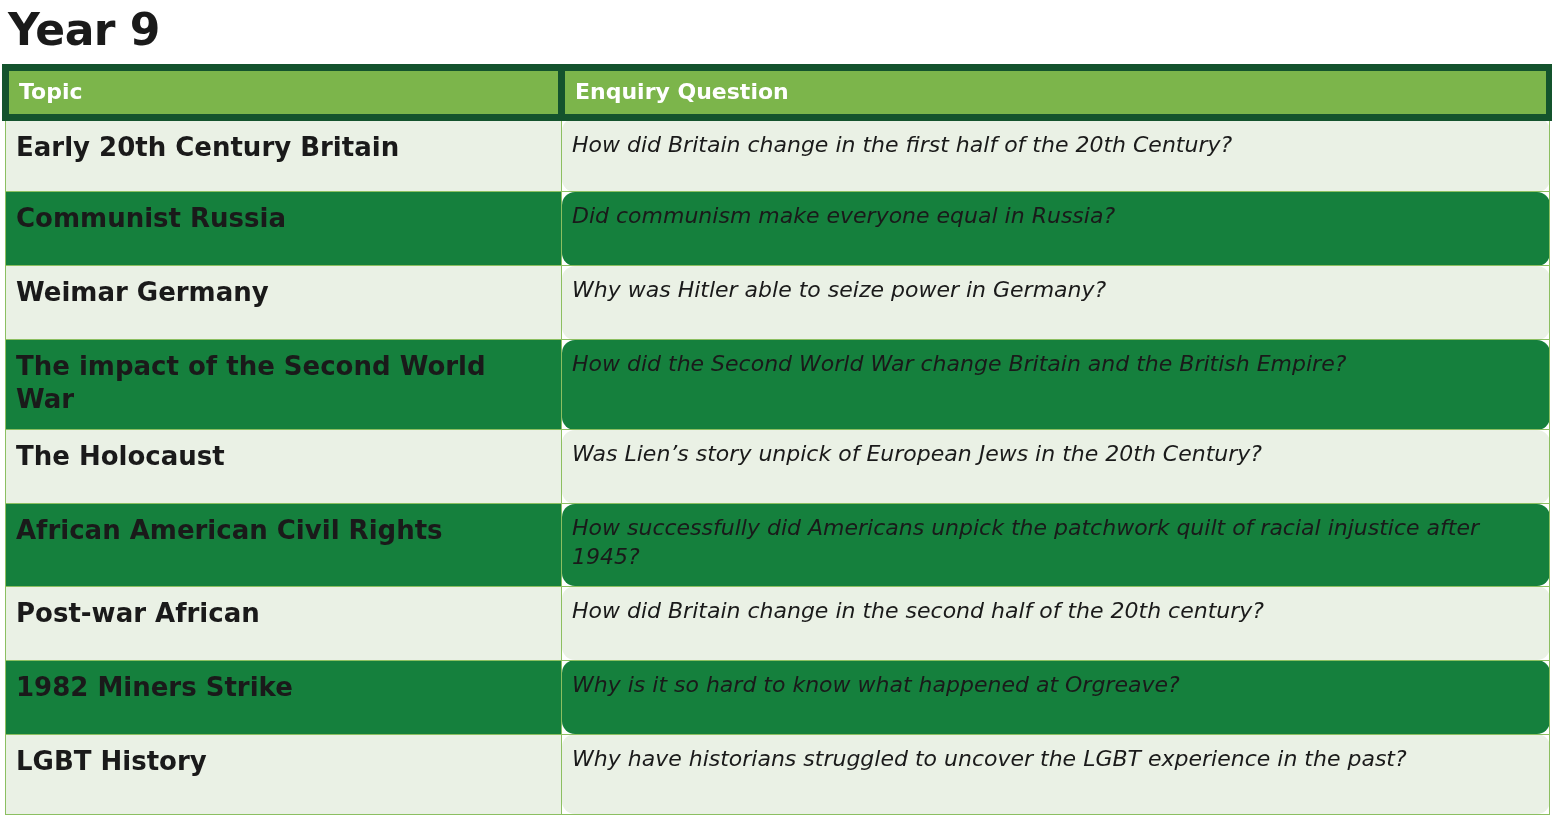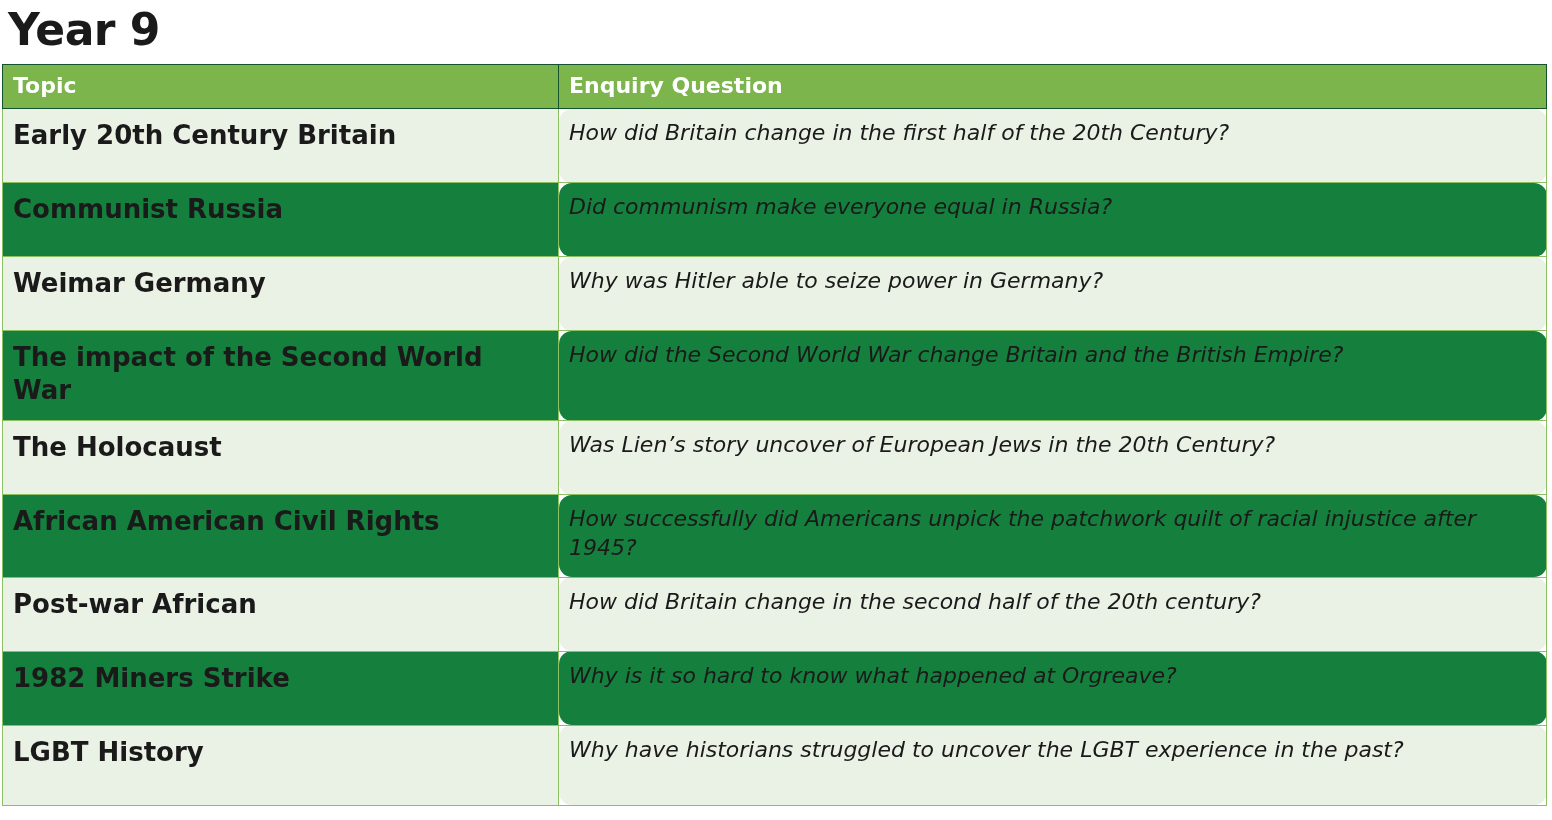--- a/index.html
+++ b/index.html
@@ -39,21 +39,21 @@
   .curriculum-table col.col-topic { width: 556px; }
   .curriculum-table col.col-question { width: 988px; }
 
   .curriculum-table thead th {
     background: #7cb54b;
     color: #ffffff;
     font-size: 22px;
     font-weight: bold;
     text-align: left;
     padding: 8px 10px 10px 10px;
-    border: 1px solid #14532d;
+    border: 7px solid #14532d;
     vertical-align: middle;
     height: 38px;
     box-sizing: border-box;
   }
   .curriculum-table tbody td {
     border: 1px solid #8cbf61;
     vertical-align: top;
     padding: 10px 10px 14px 10px;
     box-sizing: border-box;
   }
@@ -109,21 +109,21 @@
       <tr class="row-shaded tall">
         <td class="cell-topic">Weimar Germany</td>
         <td class="cell-question">Why was Hitler able to seize power in Germany?</td>
       </tr>
       <tr class="row-plain tall">
         <td class="cell-topic">The impact of the Second World War</td>
         <td class="cell-question">How did the Second World War change Britain and the British Empire?</td>
       </tr>
       <tr class="row-shaded tall">
         <td class="cell-topic">The Holocaust</td>
-        <td class="cell-question">Was Lien’s story uncover of European Jews in the 20th Century?</td>
+        <td class="cell-question">Was Lien’s story unpick of European Jews in the 20th Century?</td>
       </tr>
       <tr class="row-plain xtall">
         <td class="cell-topic">African American Civil Rights</td>
         <td class="cell-question">How successfully did Americans unpick the patchwork quilt of racial injustice after 1945?</td>
       </tr>
       <tr class="row-shaded tall">
         <td class="cell-topic">Post-war African</td>
         <td class="cell-question">How did Britain change in the second half of the 20th century?</td>
       </tr>
       <tr class="row-plain tall">

